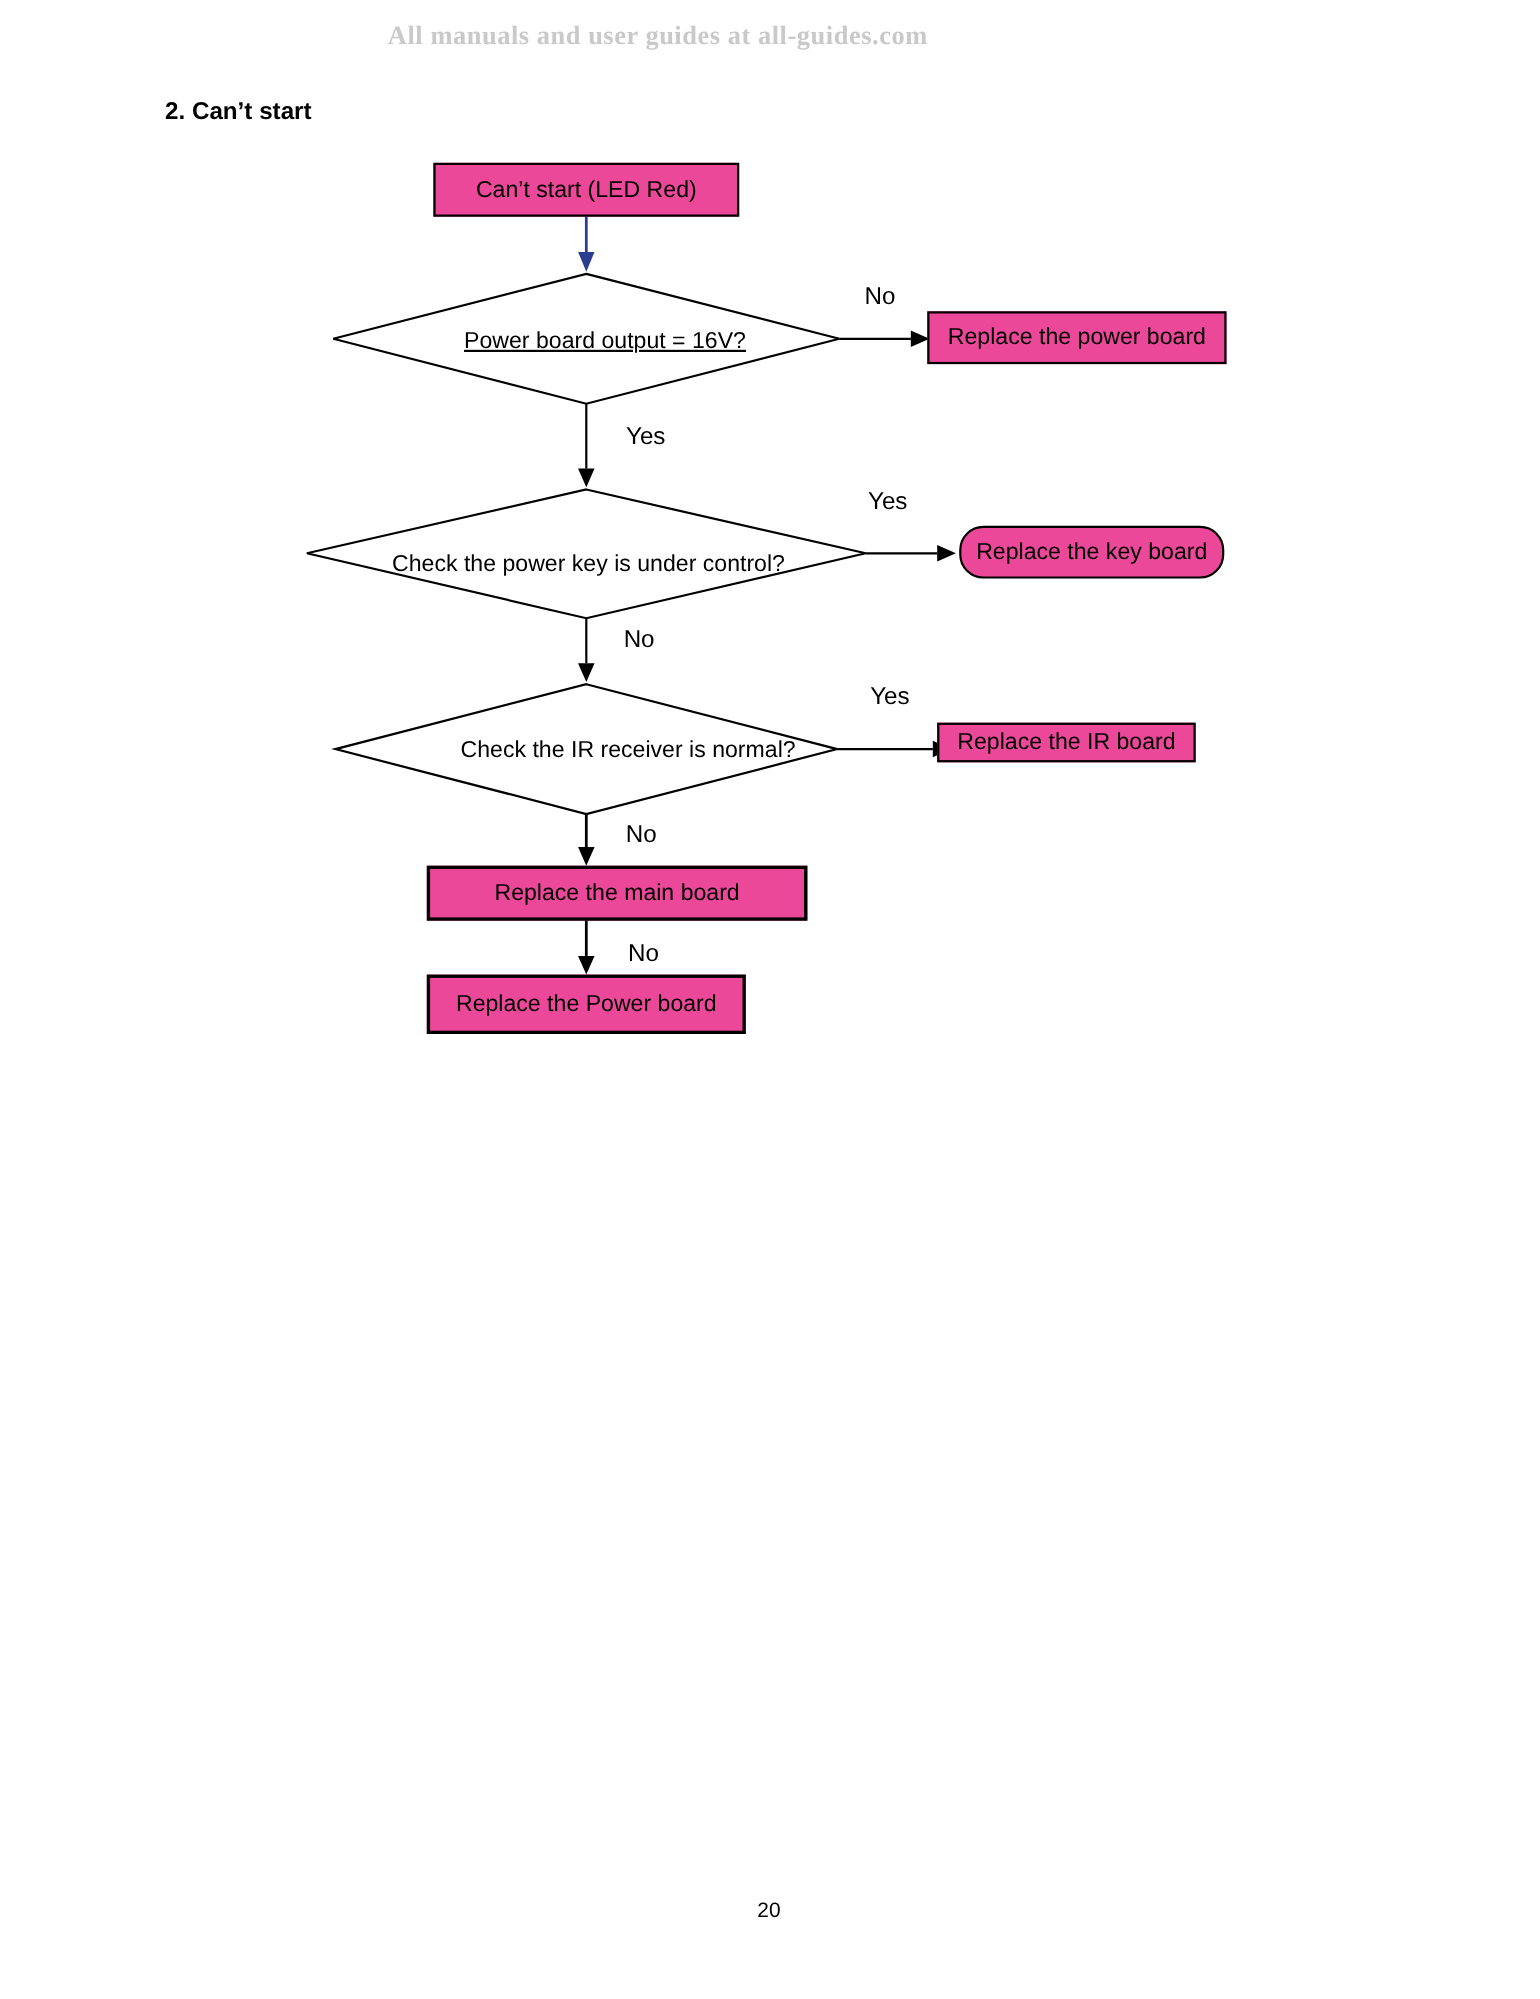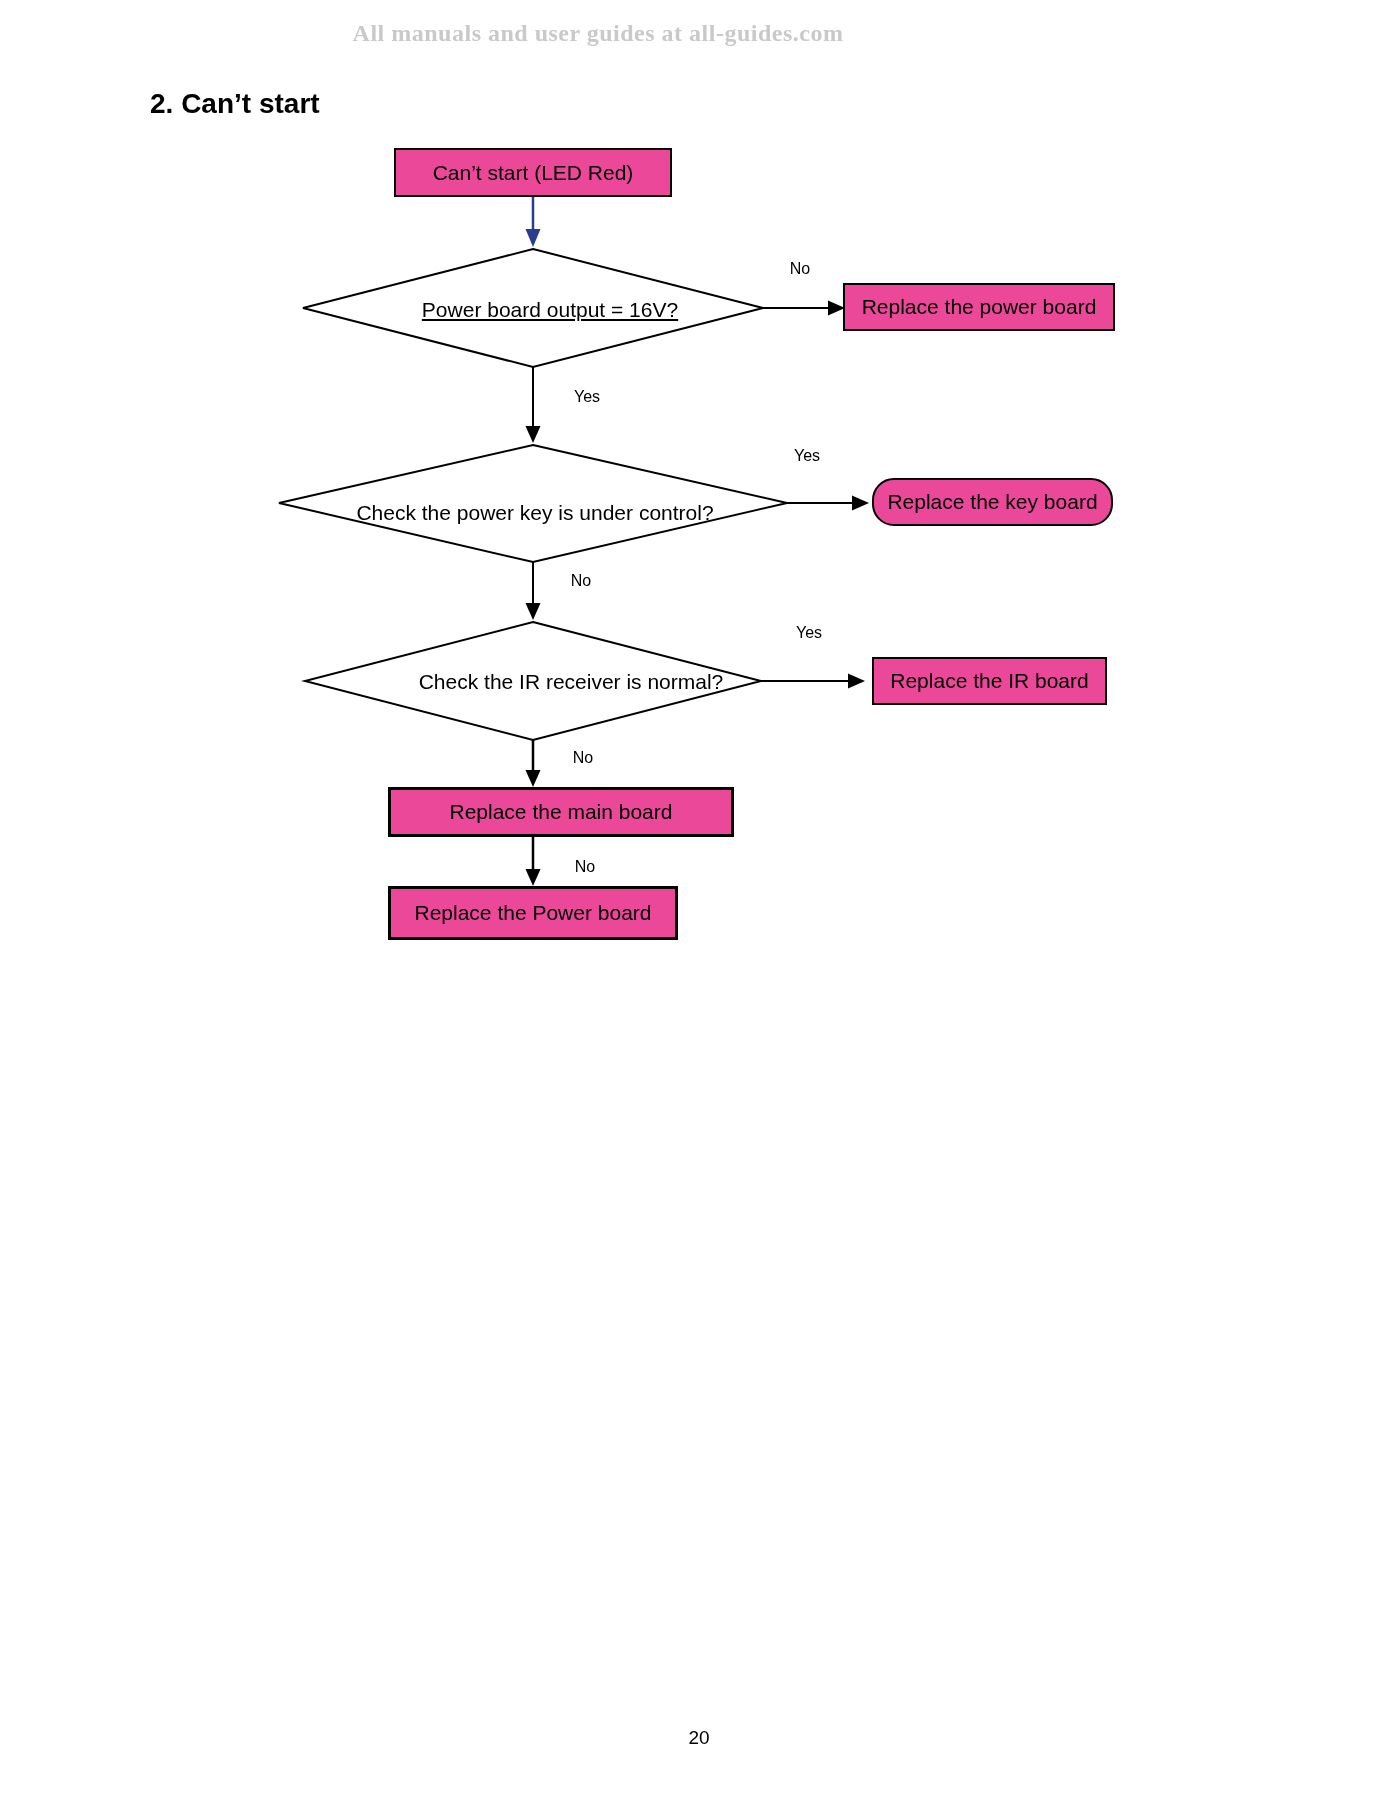--- a/index.html
+++ b/index.html
@@ -21,21 +21,21 @@
     font-weight: bold;
     font-size: 24px;
     color: #c9c9c9;
     letter-spacing: 0.5px;
     white-space: nowrap;
   }
   .section-title {
     position: absolute;
     left: 150px;
     top: 88px;
-    font-size: 28px;
+    font-size: 22px;
     font-weight: bold;
     white-space: nowrap;
   }
   .chart-svg {
     position: absolute;
     left: 0;
     top: 0;
   }
   .node {
     position: absolute;
@@ -51,21 +51,21 @@
   .node.heavy { border-width: 3px; }
   .dtext {
     position: absolute;
     transform: translate(-50%, -50%);
     font-size: 21px;
     white-space: nowrap;
   }
   .lbl {
     position: absolute;
     transform: translate(-50%, -50%);
-    font-size: 16px;
+    font-size: 22px;
     white-space: nowrap;
   }
   .page-number {
     position: absolute;
     left: 699px;
     top: 1727px;
     transform: translateX(-50%);
     font-size: 19px;
   }
 </style>
@@ -112,21 +112,21 @@
   </svg>
 
   <div class="node" style="left:394px; top:148px; width:278px; height:49px;">Can’t start (LED Red)</div>
 
   <div class="dtext" style="left:550px; top:310px;text-decoration:underline;">Power board output = 16V?</div>
   <div class="dtext" style="left:535px; top:513px;">Check the power key is under control?</div>
   <div class="dtext" style="left:535px; top:682px;margin-left:36px;">Check the IR receiver is normal?</div>
 
   <div class="node" style="left:843px; top:283px; width:272px; height:48px;">Replace the power board</div>
   <div class="node" style="left:872px; top:478px; width:241px; height:48px;border-radius:22px;">Replace the key board</div>
-  <div class="node" style="left:872px; top:657px; width:235px; height:48px;">Replace the IR board</div>
+  <div class="node" style="left:852px; top:657px; width:235px; height:36px;">Replace the IR board</div>
 
   <div class="node heavy" style="left:388px; top:787px; width:346px; height:50px;">Replace the main board</div>
   <div class="node heavy" style="left:388px; top:886px; width:290px; height:54px;">Replace the Power board</div>
 
   <div class="lbl" style="left:800px; top:269px;">No</div>
   <div class="lbl" style="left:587px; top:397px;">Yes</div>
   <div class="lbl" style="left:807px; top:456px;">Yes</div>
   <div class="lbl" style="left:581px; top:581px;">No</div>
   <div class="lbl" style="left:809px; top:633px;">Yes</div>
   <div class="lbl" style="left:583px; top:758px;">No</div>

